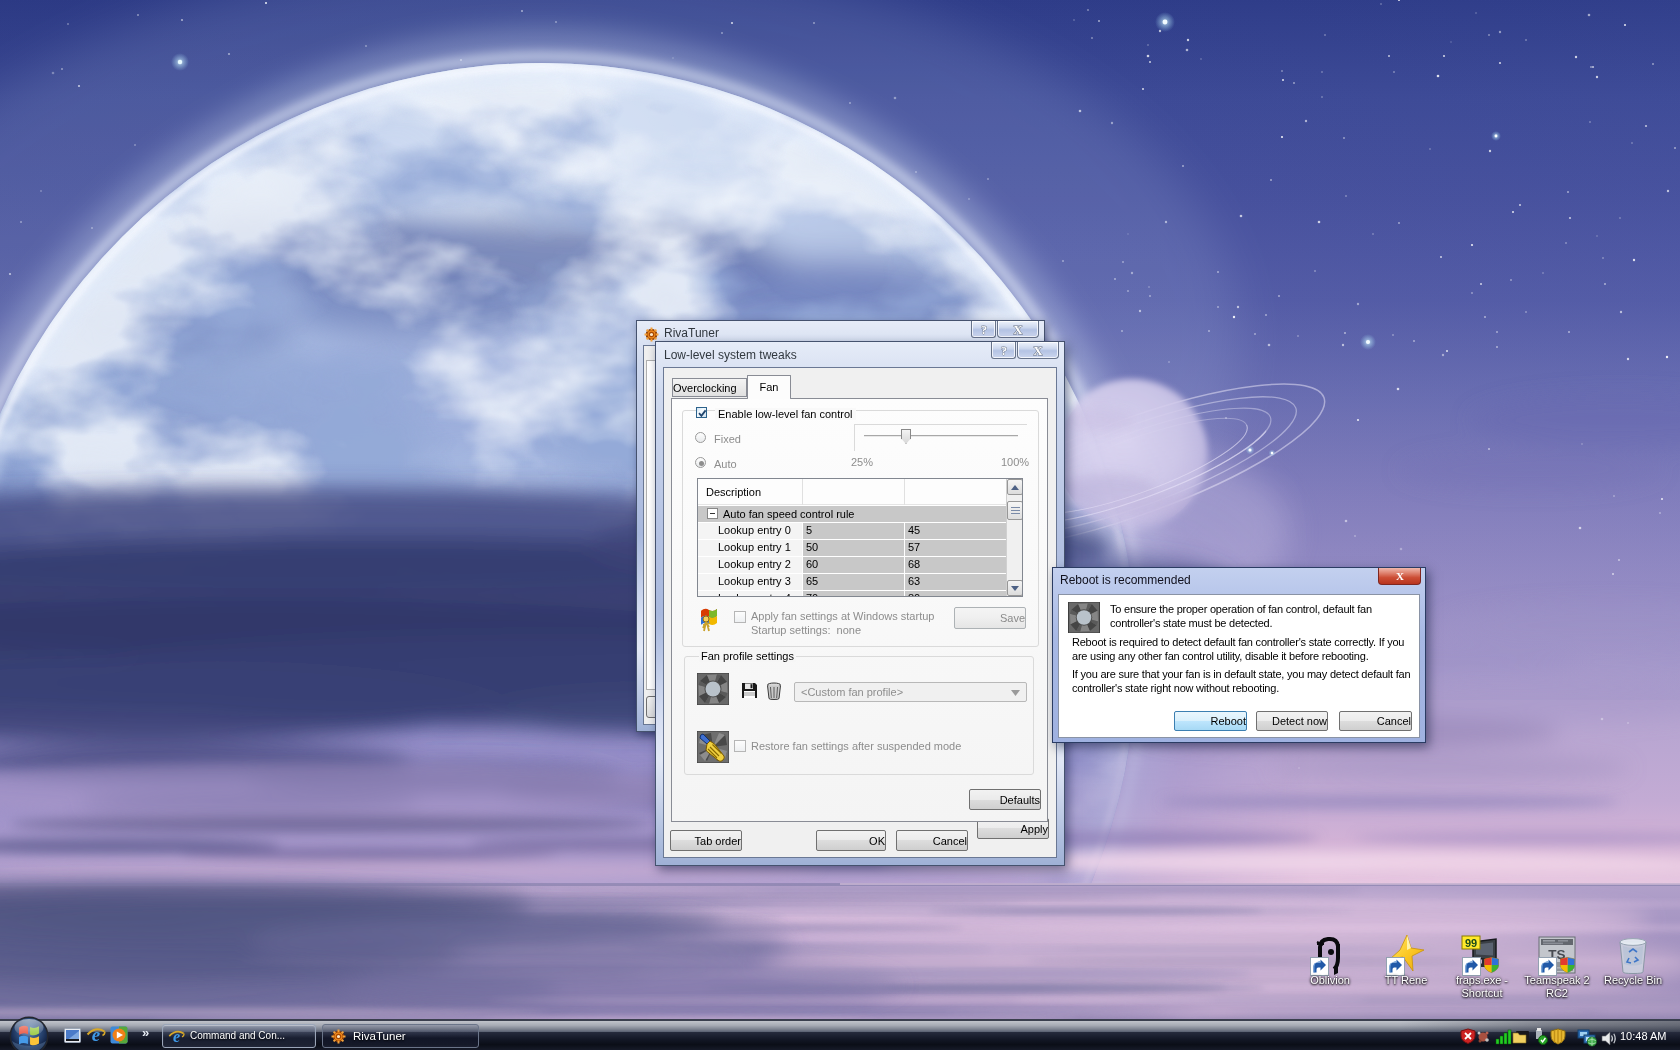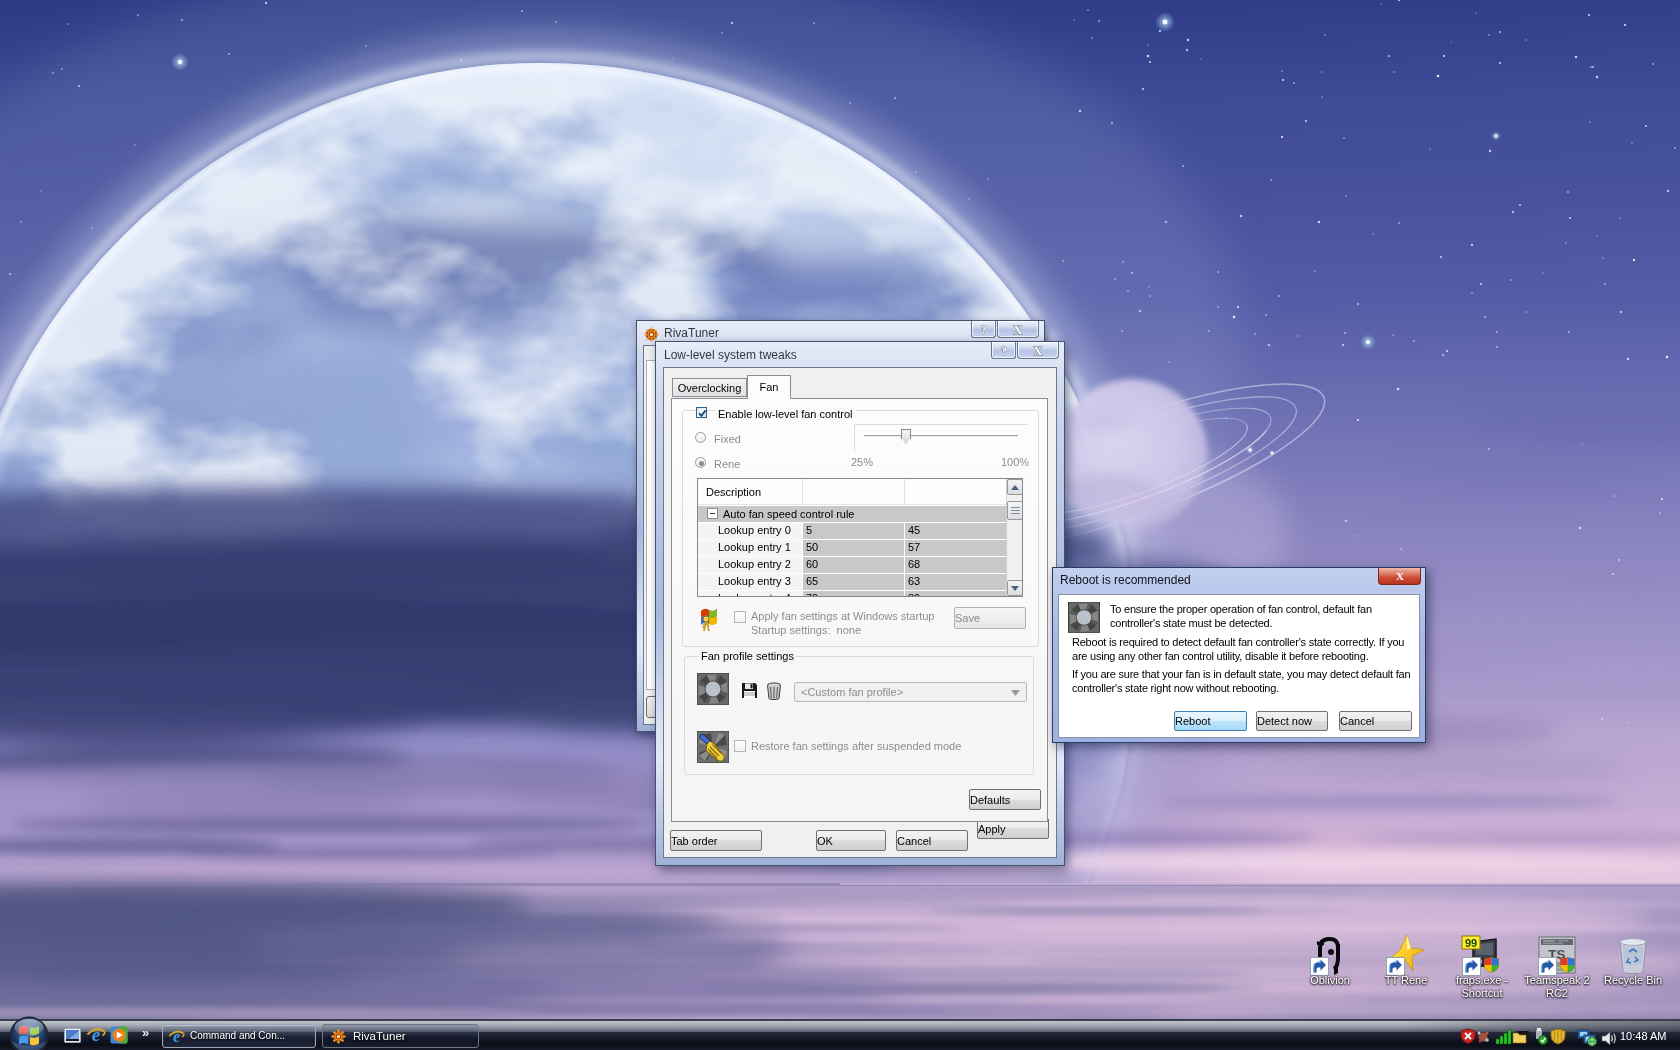--- a/index.html
+++ b/index.html
@@ -10,21 +10,21 @@
  background:linear-gradient(#e6ecf8 0%,#cfd9ee 10%,#b3c1e2 38%,#a8b8dd 52%,#d7dff2 72%,#e2e8f6 80%,#abbbdc 96%,#9fb1d6 100%);}
 .tbartxt{position:absolute;font-size:12px;color:#31383f;white-space:nowrap;}
 .capbtns{position:absolute;display:flex;}
 .capbtn{position:relative;height:17px;border:1px solid #67738a;border-top:none;background:linear-gradient(#eef3fc,#cdd8ee 40%,#b4c3e4 55%,#ccd6ee);box-shadow:inset 0 0 0 1px rgba(255,255,255,.75);}
 .capbtn svg{position:absolute;left:50%;top:50%;transform:translate(-50%,-50%);}
 .capq{width:25px;border-radius:0 0 3px 3px;margin-right:1px;}
 .capx{width:42px;border-radius:0 0 4px 4px;}
 .client{position:absolute;background:#f0f0f0;border:1px solid #6a7894;}
 
 .btn{position:absolute;border:1px solid #707070;border-radius:2px;background:linear-gradient(#f2f2f2,#ebebeb 50%,#dddddd 50%,#cfcfcf);
- font-size:11px;color:#000;text-align:left;}
+ font-size:11px;color:#000;text-align:right;}
 .btn.dis{border-color:#adb2b5;background:linear-gradient(#f4f4f4,#efefef 50%,#e5e5e5);color:#8a8a8a;}
 .btn.def{border-color:#3c7fb1;background:linear-gradient(#eaf6fd,#d9f0fc 50%,#bee6fd 50%,#a7d9f5);}
 .gb{position:absolute;border:1px solid #d8d8d8;border-radius:3px;}
 .gbl{position:absolute;background:#f7f7f7;font-size:11px;color:#000;padding:0 2px;white-space:nowrap;}
 .lbl{position:absolute;font-size:11px;white-space:nowrap;color:#000;}
 .dim{color:#8d8d8d;}
 .rbt{letter-spacing:-0.22px;}
 .cb{position:absolute;width:11px;height:11px;background:linear-gradient(#fdfdfd,#eef0f2);border:1px solid #8e8f8f;}
 .cb.on{border-color:#2c628b;background:linear-gradient(135deg,#cfe3f3,#f6fbfe 40%,#d0e2f1);}
 .rb{position:absolute;width:11px;height:11px;border-radius:50%;background:linear-gradient(#fefefe,#e8eaec);border:1px solid #9a9a9a;}
@@ -610,36 +610,36 @@
             <text x="6" y="11.5" text-anchor="middle" font-family="Liberation Serif" font-size="13" font-weight="bold" fill="#fdfdfd" stroke="#6a7487" stroke-width="0.9" paint-order="stroke">?</text>
           </svg>
         </div>
         <div class="capbtn capx">
           <svg width="14" height="14" viewBox="0 0 14 14">
             <text x="7" y="11.5" text-anchor="middle" font-family="Liberation Serif" font-size="13" font-weight="bold" fill="#fdfdfd" stroke="#6a7487" stroke-width="0.9" paint-order="stroke">X</text>
           </svg>
         </div>
       </div>
 <div class="client" style="left:8px;top:26px;width:394px;height:491px;"></div>
-<div style="position:absolute;left:17px;top:37px;width:75px;height:19px;background:linear-gradient(#f4f4f4,#e0e0e0);border:1px solid #898c95;font-size:11px;text-align:center;line-height:18px;">Overclocking</div>
+<div style="position:absolute;left:17px;top:37px;width:75px;height:19px;background:linear-gradient(#f4f4f4,#e0e0e0);border:1px solid #898c95;font-size:11px;text-align:left;line-height:18px;">Overclocking</div>
 <div style="position:absolute;left:92px;top:34px;width:44px;height:24px;background:#fcfcfc;border:1px solid #898c95;border-bottom:none;border-radius:1px;font-size:11px;text-align:center;line-height:22px;z-index:3;">Fan</div>
 <div style="position:absolute;left:16px;top:57px;width:377px;height:424px;background:linear-gradient(#fdfdfd,#f4f4f4);border:1px solid #898c95;z-index:2;">
 <div class="gb" style="left:10px;top:11px;width:357px;height:237px;border-color:#dadada;"></div>
 <div class="cb on" style="left:24px;top:8px;">
           <svg width="11" height="11" viewBox="0 0 11 11" style="position:absolute;left:0;top:0;">
             <path d="M2 5.2l2.4 2.6L8.6 2.4" stroke="#20456e" stroke-width="1.8" fill="none"></path>
           </svg>
         </div>
 <div class="lbl" style="left:43px;top:9px;background:#f9f9f9;padding:0 3px;">Enable low-level fan control</div>
 <div class="rb" style="left:23px;top:33px;"></div>
         <div class="lbl dim" style="left:42px;top:34px;">Fixed</div>
 <div class="rb" style="left:23px;top:58px;">
           <div style="position:absolute;left:2.5px;top:2.5px;width:5px;height:5px;border-radius:50%;background:#8d8d8d;"></div>
         </div>
-        <div class="lbl dim" style="left:42px;top:59px;">Rene</div>
+        <div class="lbl dim" style="left:42px;top:59px;">Auto</div>
 <div style="position:absolute;left:182px;top:25px;width:173px;height:1px;background:#dadada;"></div>
 <div style="position:absolute;left:182px;top:25px;width:1px;height:27px;background:#dadada;"></div>
 <div style="position:absolute;left:192px;top:36px;width:154px;height:2px;background:#a8a8a8;border-bottom:1px solid #e8e8e8;"></div>
 <div style="position:absolute;left:229px;top:30px;width:10px;height:15px;background:linear-gradient(#f4f4f4,#d8d8d8);border:1px solid #888;clip-path:polygon(0 0,100% 0,100% 62%,50% 100%,0 62%);"></div>
 <div class="lbl dim" style="left:179px;top:57px;text-align:right;">25%</div>
         <div class="lbl dim" style="left:329px;top:57px;">100%</div>
 <div style="position:absolute;left:25px;top:79px;width:326px;height:119px;background:#fff;border:1px solid #828790;overflow:hidden;">
 <div style="position:absolute;left:0;top:0;width:308px;height:26px;background:#fdfdfd;border-bottom:1px solid #e5e5e5;"></div>
 <div class="lbl" style="left:8px;top:7px;">Description</div>
 <div style="position:absolute;left:104px;top:0;width:1px;height:26px;background:#e0e0e0;"></div>
@@ -770,21 +770,21 @@
           </g>
 <rect width="32" height="32" fill="none" stroke="#3c3c3c" stroke-width="1"></rect>
 <path d="M3 7 L10 13 L13 10 L6 3 Q3 3 3 7z" fill="#3f6fd0" stroke="#10306e"></path>
 <path d="M10 13 l3 -3 l3 2 q2 1 3 3 l8 10 q1 2 -1 4 t-4 1 l-10 -8 q-2 -1 -3 -3z" fill="#f0d040" stroke="#7a5a00"></path>
 <path d="M13 16 l9 9 M15.5 13.5 l9 9 M11 18 l9 9" stroke="#8a6a00" stroke-width="1.2"></path>
 </svg>
 <div class="cb" style="left:62px;top:341px;border-color:#b6b6b6;width:12px;height:12px;"></div>
 <div class="lbl dim" style="left:79px;top:341px;">Restore fan settings after suspended mode</div>
 <div class="btn" style="left:297px;top:390px;width:72px;height:21px;line-height:20px;">Defaults</div>
 </div>
-<div class="btn" style="left:15px;top:489px;width:92px;height:21px;line-height:20px;">Tab order</div>
+<div class="btn" style="left:15px;top:489px;width:72px;height:21px;line-height:20px;">Tab order</div>
 <div class="btn" style="left:161px;top:489px;width:70px;height:21px;line-height:20px;">OK</div>
 <div class="btn" style="left:241px;top:489px;width:72px;height:21px;line-height:20px;">Cancel</div>
 <div class="btn" style="left:322px;top:477px;width:72px;height:21px;line-height:20px;">Apply</div>
 </div>
 <div class="win" style="left:1052px;top:567px;width:374px;height:176px;">
 <div style="position:absolute;inset:0;border:1px solid #2b3c63;background:linear-gradient(#c3d0ef,#a7b8e4 40%,#9fb1e0);box-shadow:3px 4px 10px rgba(10,20,50,.5);"></div>
 <div class="tbartxt" style="left:8px;top:6px;color:#10101c;">Reboot is recommended</div>
 <div style="position:absolute;left:326px;top:1px;width:43px;height:17px;border:1px solid #7e2620;border-top:none;border-radius:0 0 4px 4px;background:linear-gradient(#f0b8ac,#e08573 30%,#cc4d35 60%,#b8341e);color:#fff;font-weight:bold;font-size:11px;text-align:center;">
         <svg width="12" height="12" viewBox="0 0 12 12" style="position:absolute;left:15px;top:2px;">
           <text x="6" y="10" text-anchor="middle" font-family="Liberation Serif" font-size="11" font-weight="bold" fill="#fff">X</text>

